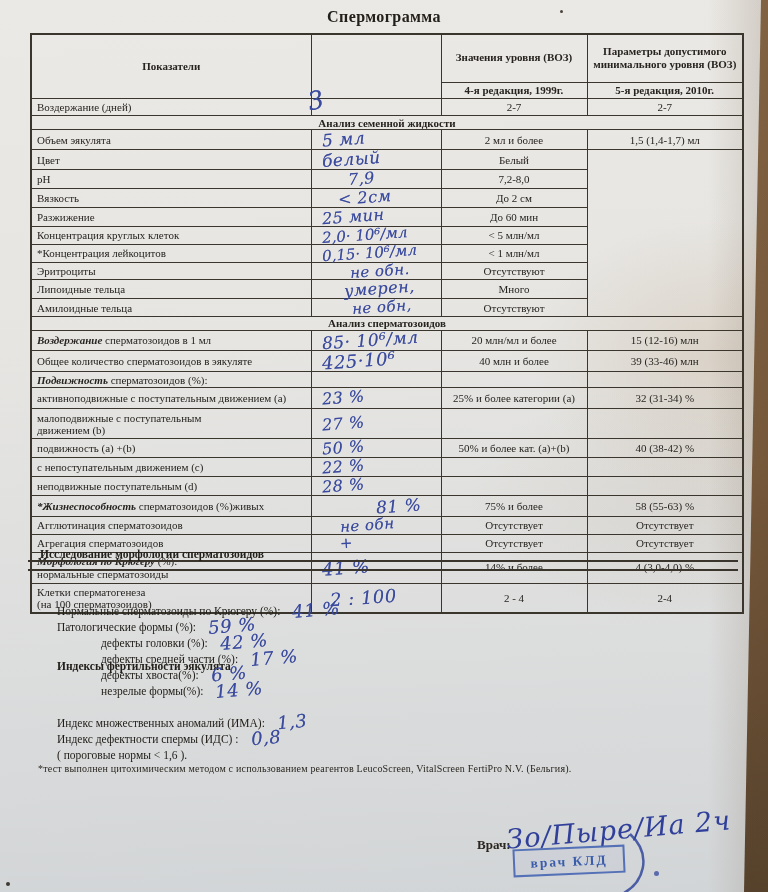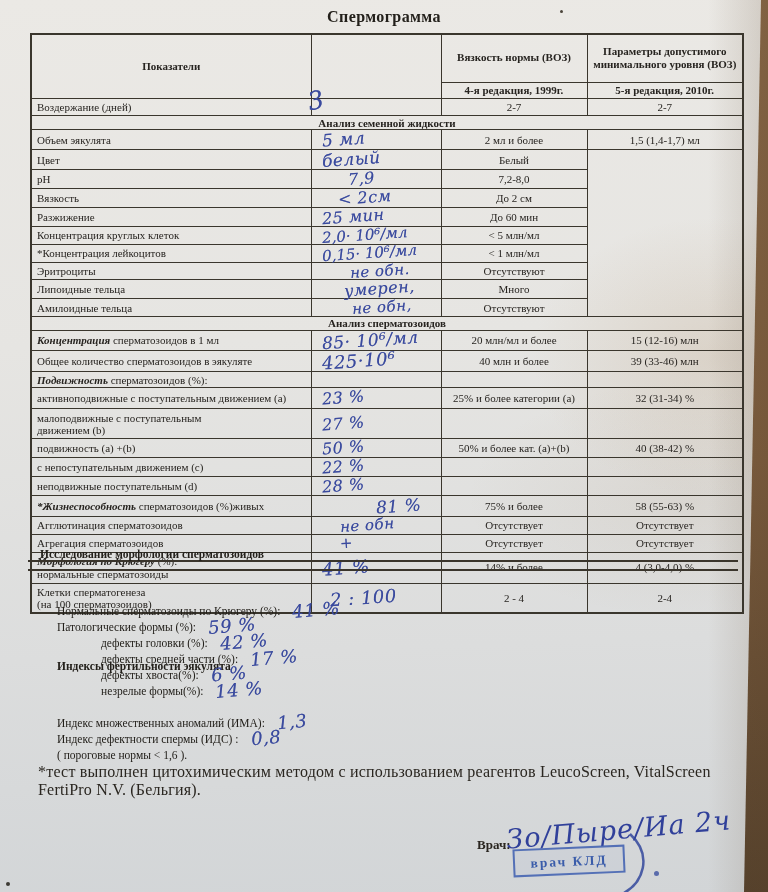--- a/index.html
+++ b/index.html
@@ -47,21 +47,21 @@
     transform:rotate(-4deg); text-shadow:0 0 .4px rgba(50,70,160,.55);
   }
   .rule { position:absolute; left:28px; width:710px; height:2px; background:#3a352c; }
   .lower { position:absolute; left:40px; top:548px; width:700px; font-size:11.5px; color:#23201b; }
   .lhead { font-weight:bold; height:16px; }
   .mline { height:16px; }
   .mline .mlabel { display:inline-block;margin-top:41px; }
   .ind1 { margin-left:17px; }
   .ind2 { margin-left:61px; }
   .hw-line { font-size:18px; margin-left:12px; transform:rotate(-5deg) translateY(1px); }
-  .footnote { position:absolute; left:38px; top:763px; font-size:16px; color:#2a2620; letter-spacing:.2px; }
+  .footnote { position:absolute; left:38px; top:763px; font-size:10px; color:#2a2620; letter-spacing:.2px; }
   .doctor-label { position:absolute; left:477px; top:837px; font-size:13px; font-weight:bold; color:#2a2620; }
   .signature {
     position:absolute; left:506px; top:814px; font-family:"DejaVu Serif",serif; font-style:italic;
     font-size:27px; color:#30409a; transform:rotate(-5deg); letter-spacing:1px; white-space:nowrap;
   }
   .stamp {
     position:absolute; left:513px; top:847px; width:112px; height:28px;
     border:2px solid rgba(62,95,176,.85); color:#3a5caa;
     font-weight:bold; font-size:13.5px; letter-spacing:2px; text-align:center; line-height:25px;
     transform:rotate(-2.5deg); background:rgba(90,120,200,.05);
@@ -85,21 +85,21 @@
     <colgroup>
       <col style="width:280px">
         <col style="width:130px">
         <col style="width:146px">
         <col style="width:156px">
     </colgroup>
     <thead>
       <tr style="height:48px">
         <th rowspan="2">Показатели</th>
         <th rowspan="2"></th>
-        <th>Вязкость нормы (ВОЗ)</th>
+        <th>Значения уровня (ВОЗ)</th>
         <th>Параметры допустимого минимального уровня (ВОЗ)</th>
       </tr>
       <tr style="height:16px">
         <th>4-я редакция, 1999г.</th>
         <th>5-я редакция, 2010г.</th>
       </tr>
     </thead>
     <tbody>
         <tr style="height: 17px;">
           <td class="lbl">Воздержание (дней)</td>
@@ -159,21 +159,21 @@
         </tr>
         <tr style="height: 15px;">
           <td class="lbl">Амилоидные тельца</td>
           <td class="val"><span class="hw" style="font-size: 15px; margin-left: 30px;">не обн,</span></td>
           <td class="norm">Отсутствуют</td>
         </tr>
         <tr style="height: 14px;">
           <td class="sect" colspan="4">Анализ сперматозоидов</td>
         </tr>
         <tr style="height: 19px;">
-          <td class="lbl"><span class="em">Концентрация</span> сперматозоидов в 1 мл</td>
+          <td class="lbl"><span class="em">Воздержание</span> сперматозоидов в 1 мл</td>
           <td class="val"><span class="hw" style="font-size: 17px;">85· 10⁶/мл</span></td>
           <td class="norm">20 млн/мл и более</td>
           <td class="min">15 (12-16) млн</td>
         </tr>
         <tr style="height: 20px;">
           <td class="lbl">Общее количество  сперматозоидов в эякуляте</td>
           <td class="val"><span class="hw" style="font-size: 18px;">425·10⁶</span></td>
           <td class="norm">40 млн  и более</td>
           <td class="min">39 (33-46) млн</td>
         </tr>

